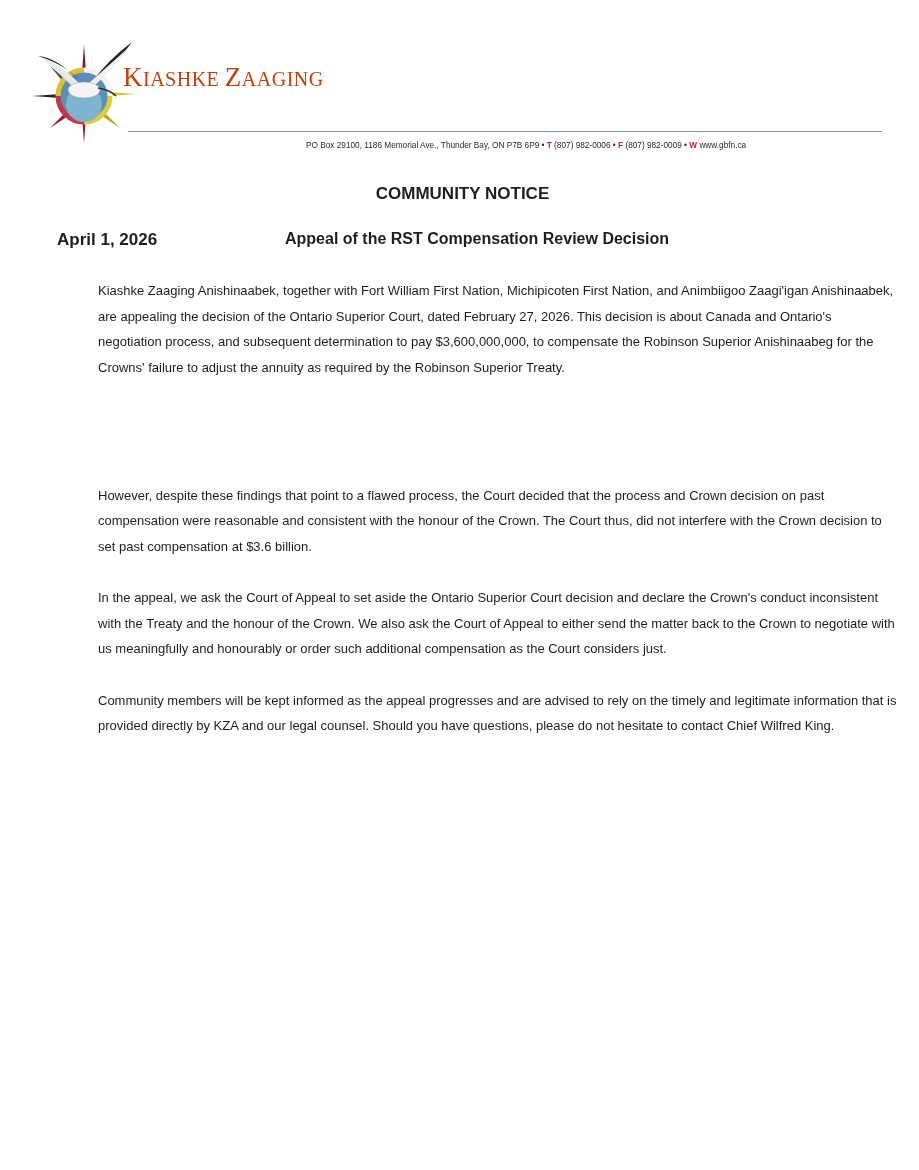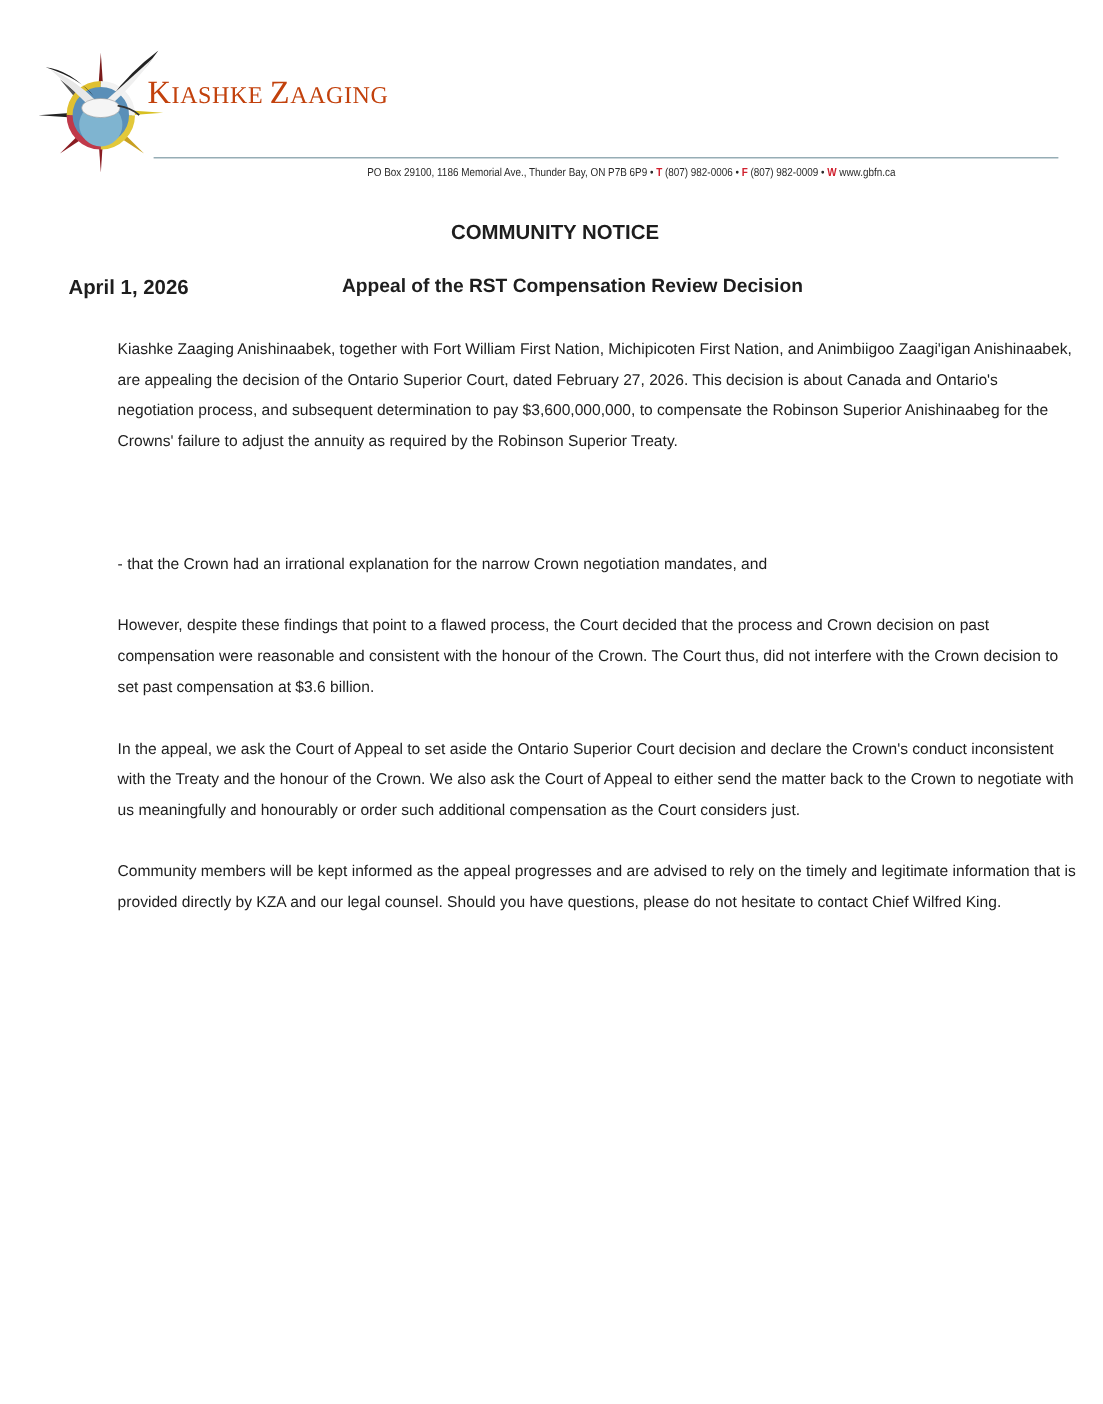--- a/index.html
+++ b/index.html
@@ -91,18 +91,17 @@
 
 <div class="notice-title">COMMUNITY NOTICE</div>
 <div class="date">April 1, 2026</div>
 <div class="subject">Appeal of the RST Compensation Review Decision</div>
 
 <div class="body">
   <p>Kiashke Zaaging Anishinaabek, together with Fort William First Nation, Michipicoten First Nation, and Animbiigoo Zaagi'igan Anishinaabek, are appealing the decision of the Ontario Superior Court, dated February 27, 2026. This decision is about Canada and Ontario's negotiation process, and subsequent determination to pay $3,600,000,000, to compensate the Robinson Superior Anishinaabeg for the Crowns' failure to adjust the annuity as required by the Robinson Superior Treaty.</p>
   <p>
     <br>
     <br>
-    <span class="nowrap-line">- that the Crown had an irrational explanation for the narrow Crown negotiation mandates, and</span>
   </p>
   <p>However, despite these findings that point to a flawed process, the Court decided that the process and Crown decision on past compensation were reasonable and consistent with the honour of the Crown. The Court thus, did not interfere with the Crown decision to set past compensation at $3.6 billion.</p>
   <p>In the appeal, we ask the Court of Appeal to set aside the Ontario Superior Court decision and declare the Crown's conduct inconsistent with the Treaty and the honour of the Crown. We also ask the Court of Appeal to either send the matter back to the Crown to negotiate with us meaningfully and honourably or order such additional compensation as the Court considers just.</p>
   <p>Community members will be kept informed as the appeal progresses and are advised to rely on the timely and legitimate information that is provided directly by KZA and our legal counsel. Should you have questions, please do not hesitate to contact Chief Wilfred King.</p>
 </div>
 
 </body></html>

